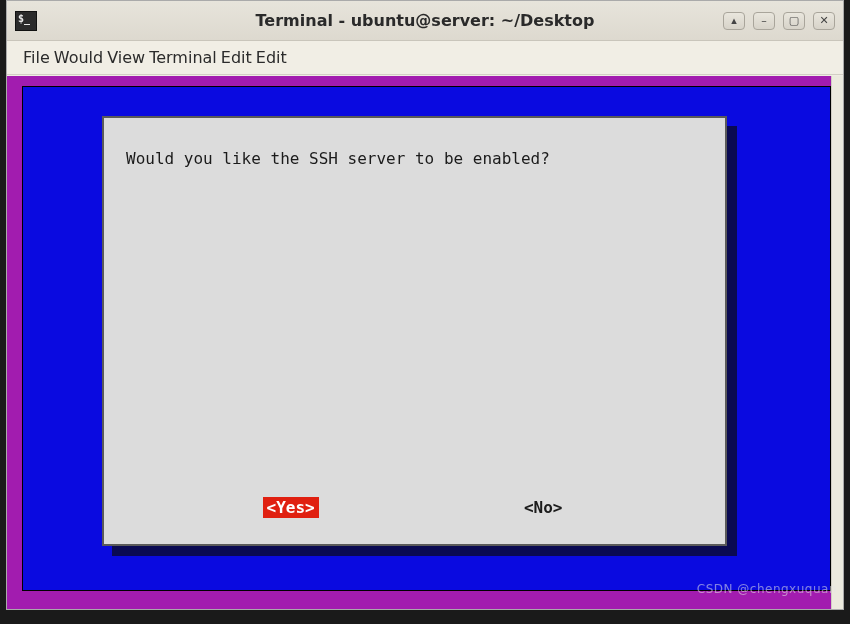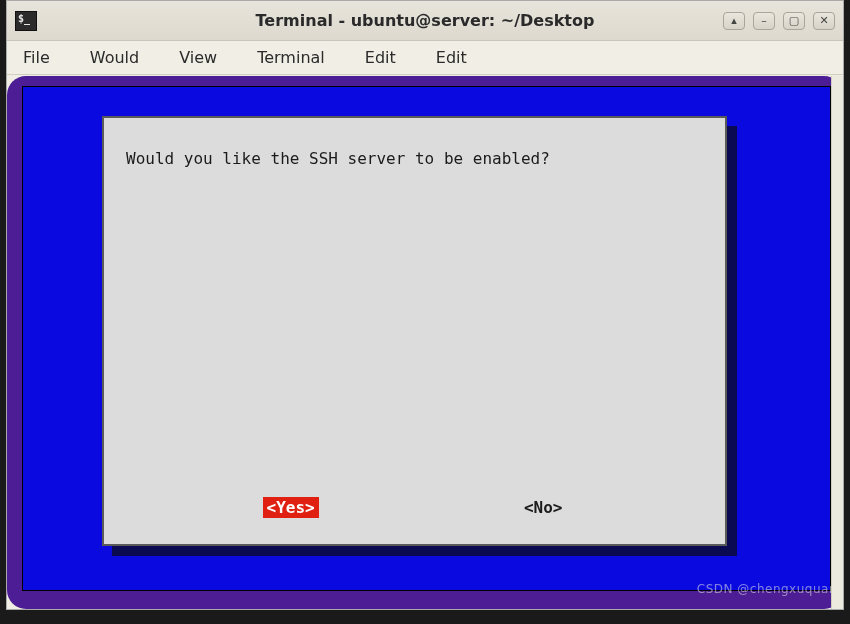--- a/index.html
+++ b/index.html
@@ -63,36 +63,35 @@
     color: #444;
     cursor: default;
   }
 
   
   .menubar {
     height: 34px;
     background: #f1eee5;
     display: flex;
     align-items: center;
-    gap: 40px;
+    gap: 4px;
     padding: 0 16px;
     font-size: 16px;
     color: #2b2b2b;
     border-bottom: 1px solid #d2cec4;
   }
   .menubar .menu-item { cursor: default; }
 
   
   .terminal-viewport {
     position: absolute;
     left: 0; right: 0;
     top: 75px;
     bottom: 0;
-    background: #4c1d95;
-    border-radius: 19px;
+    background: #a21caf;
   }
   .terminal-screen {
     position: absolute;
     left: 15px; right: 12px;
     top: 10px; height: 505px;
     background: #0a0ae0;
     box-shadow: inset 0 0 0 1px #000;
   }
   .dialog-shadow {
     position: absolute;

